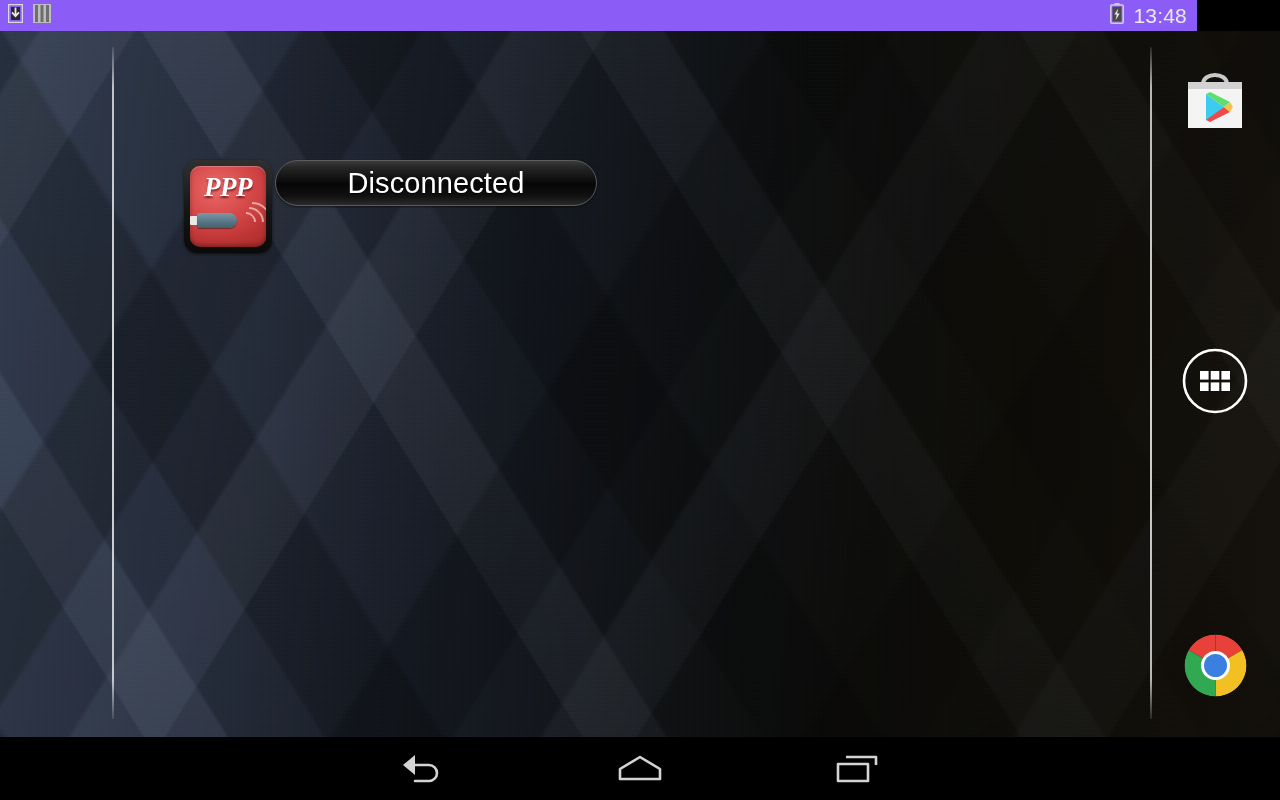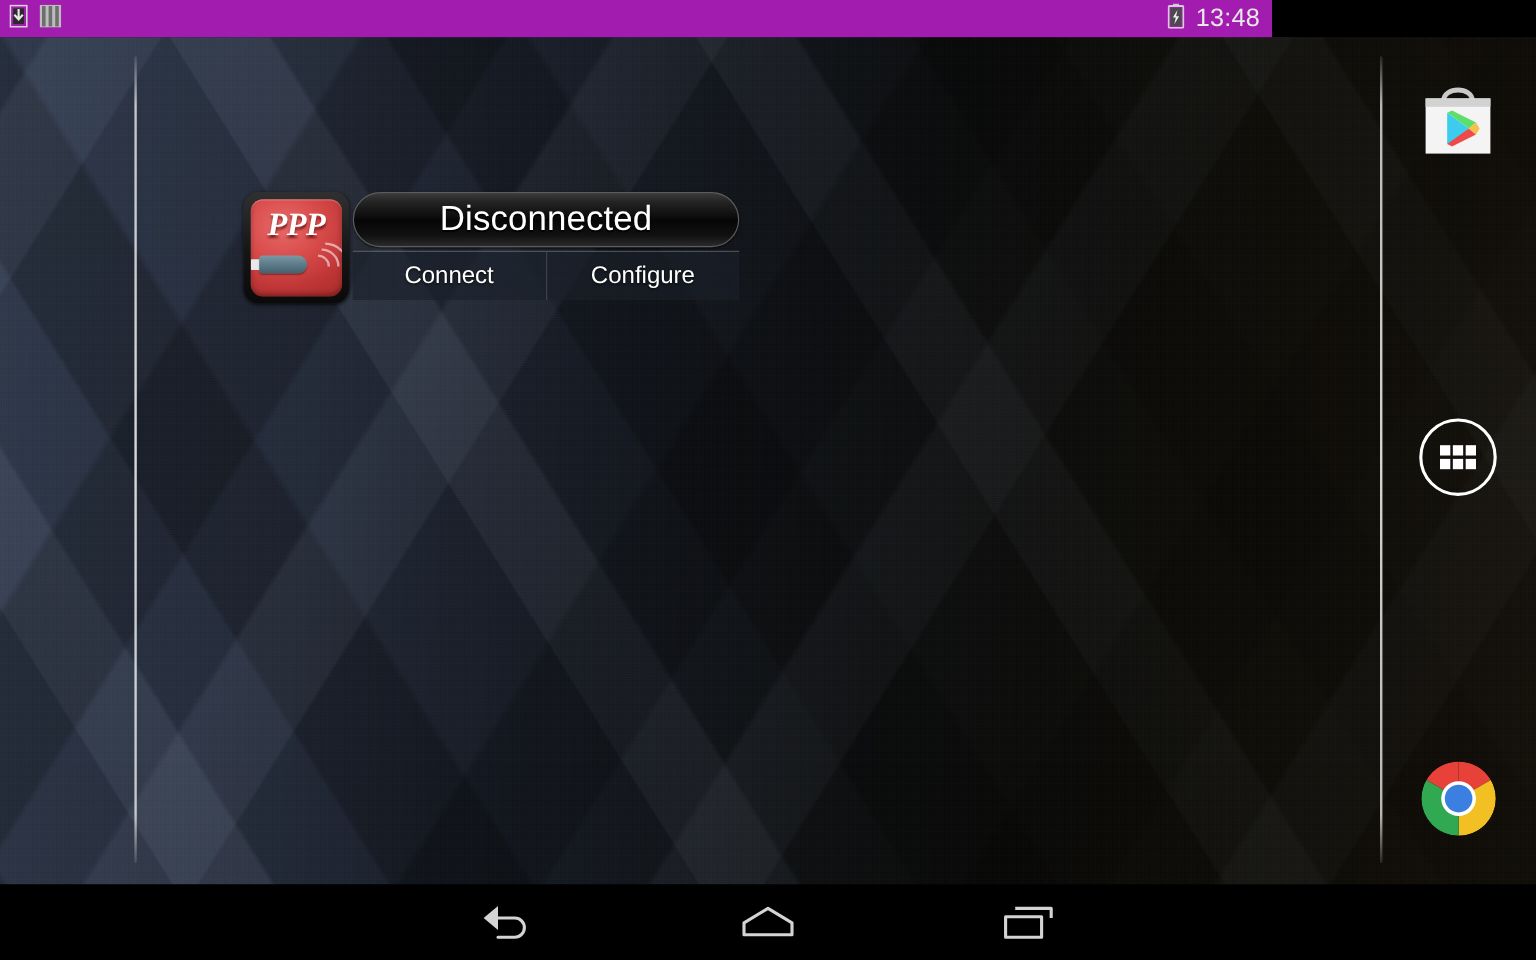--- a/index.html
+++ b/index.html
@@ -20,23 +20,23 @@
     width: 1280px;
     height: 800px;
     background: #000;
     overflow: hidden;
   }
 
   
   #status-bar {
     position: absolute;
     left: 0; top: 0;
-    width: 1060px;
+    width: 1197px;
     height: 31px;
-    background: #a21caf;
+    background: #8b5cf6;
     z-index: 40;
   }
   #status-left {
     position: absolute;
     left: 8px; top: 0;
     height: 31px;
     display: flex;
     align-items: center;
     gap: 10px;
   }
@@ -166,21 +166,21 @@
       rgba(255,255,255,0.70) 94%,
       rgba(255,255,255,0.10) 100%);
     z-index: 5;
   }
   #page-line-left  { left: 112px; }
   #page-line-right { left: 1150px; }
 
   
   #ppp-widget {
     position: absolute;
-    left: 203px;
+    left: 184px;
     top: 160px;
     width: 413px;
     height: 96px;
     z-index: 10;
     display: flex;
     align-items: flex-start;
   }
 
   
   #ppp-icon-wrap {
@@ -413,24 +413,20 @@
         <div class="ppp-wave" id="ppp-wave1"></div>
         <div class="ppp-wave" id="ppp-wave2"></div>
         <div class="ppp-wave" id="ppp-wave3"></div>
       </div>
     </div>
 
     <div id="ppp-controls">
       <div id="ppp-status">
         <span id="ppp-status-text">Disconnected</span>
       </div>
-      <div id="ppp-buttons">
-        <div class="ppp-btn" id="ppp-btn-connect">Connect</div>
-        <div class="ppp-btn" id="ppp-btn-configure">Configure</div>
-      </div>
     </div>
 
   </div>
 
   <div id="play-store-icon">
     <svg width="62" height="70" viewBox="0 0 62 70">
       <path d="M19 22 C19 10, 43 10, 43 22" fill="none" stroke="#c9c9c9" stroke-width="4"></path>
       <rect x="4" y="20" width="54" height="46" fill="#f4f4f4"></rect>
       <rect x="4" y="20" width="54" height="7" fill="#d2d2d2"></rect>
       <path d="M22 32 L22 58 L24 58 L40 45 Z" fill="#3bccf0"></path>

